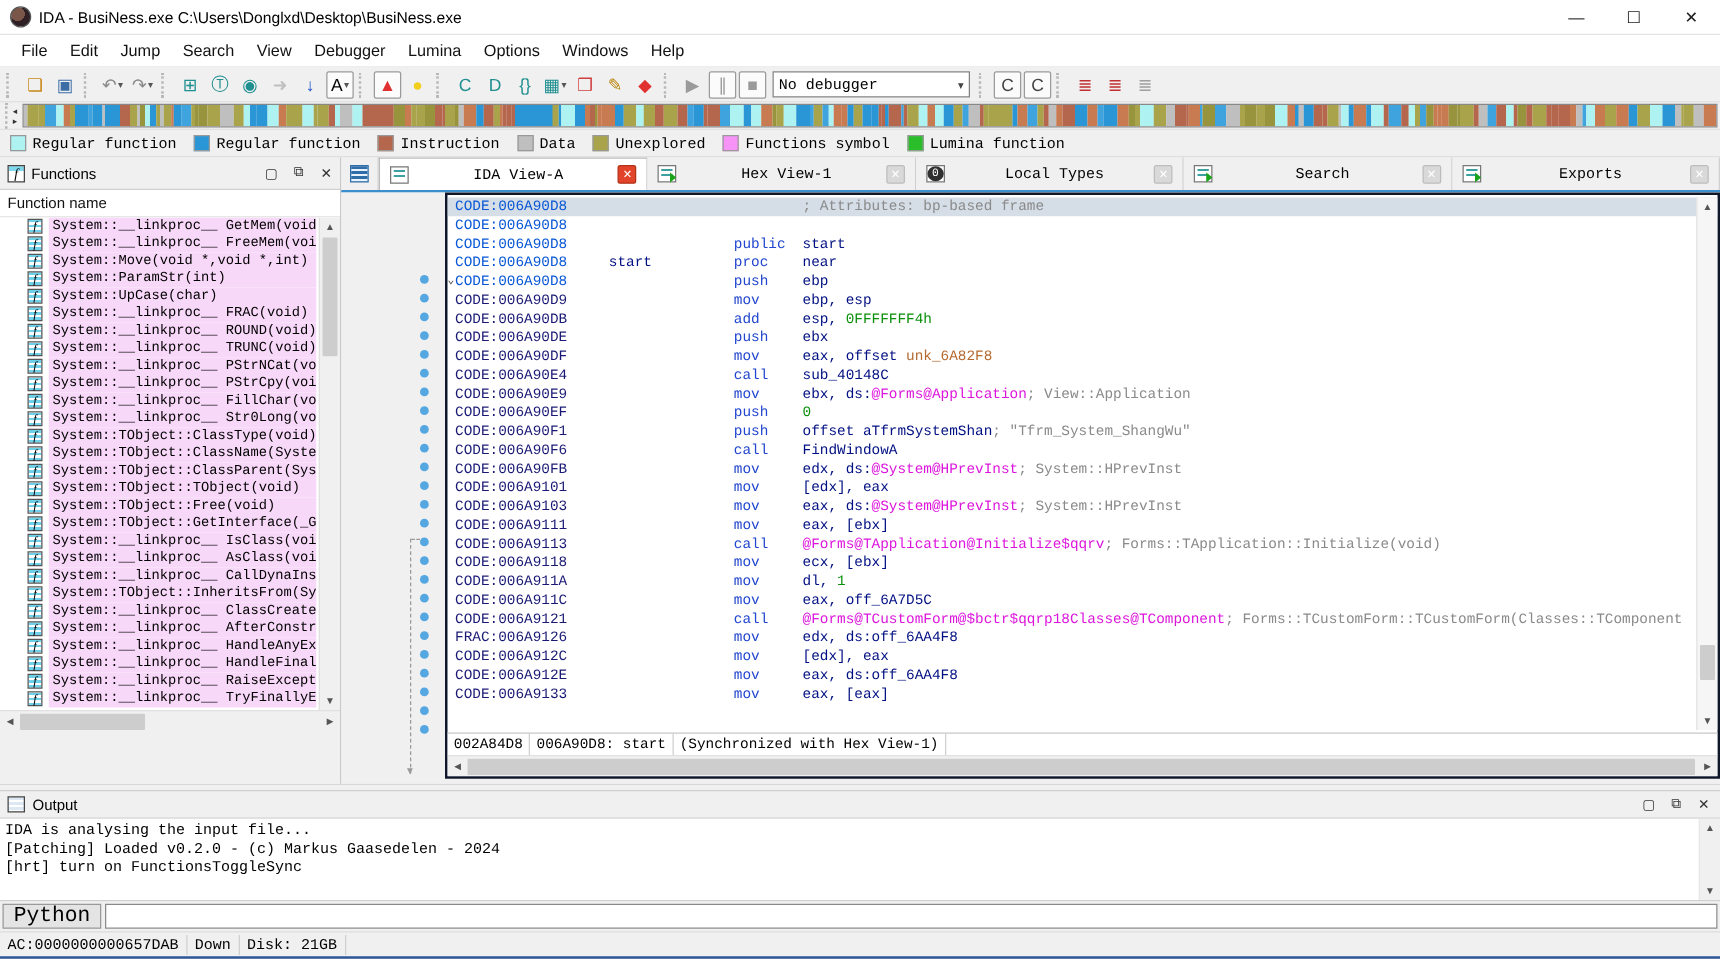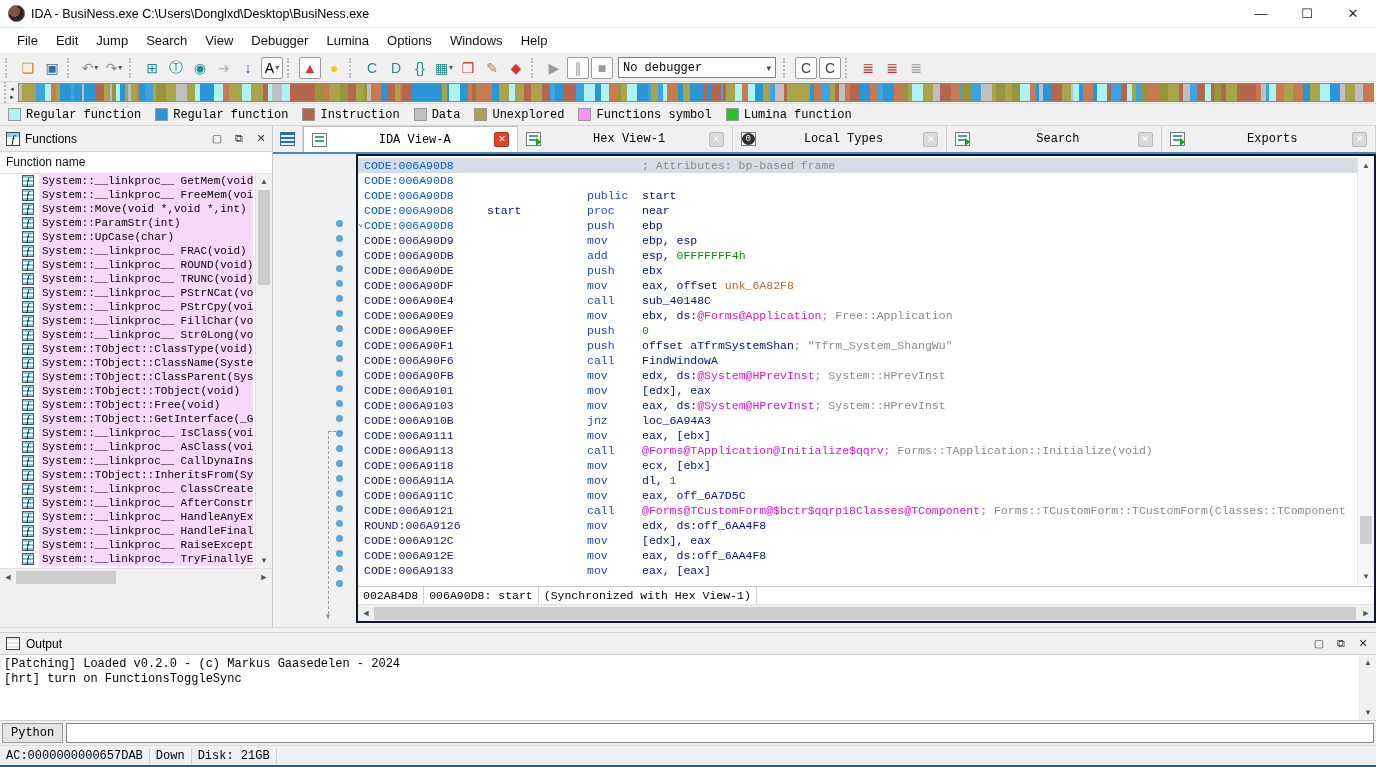--- a/index.html
+++ b/index.html
@@ -129,21 +129,21 @@
   .splitter { height:5px; background:#f0f0f0; border-top:1px solid #d8d8d8; }
   .opanel-header { height:23px; background:#f0f0f0; border-top:1px solid #cfcfcf; border-bottom:1px solid #cfcfcf;
                    display:flex; align-items:center; padding:0 6px;justify-content:space-between; }
   .o-icon { width:14px; height:13px; border:1px solid #444; background:repeating-linear-gradient(180deg,#dce8f4 0 2px,#fff 2px 4px);
             margin-right:6px;}
   .opanel-title { font-size:12px; }
   .ocontent { height:66px; background:#fff; border-bottom:1px solid #cfcfcf; position:relative; overflow:hidden;
               padding:2px 0 0 4px;}
   .oline { font-family:"Liberation Mono","DejaVu Sans Mono",monospace; font-size:12px; height:15px; line-height:15px; white-space:nowrap;}
   .python-row { height:24px; display:flex; align-items:center; background:#f0f0f0; padding:2px 2px; gap:3px;}
-  .python-btn { height:20px; padding:0 8px; background:#e4e4e4; border:1px solid #9a9a9a; font-size:12px;
+  .python-btn { height:20px; padding:0 8px; background:#e4e4e4; border:1px solid #9a9a9a; font-size:17px;
                 font-family:"Liberation Mono",monospace; display:flex; align-items:center;}
   .python-input { flex:1; height:20px; background:#fff; border:1px solid #8a8a8a; font-size:12px; padding:0 4px;
                   font-family:"Liberation Mono",monospace;}
   .statusbar { height:20px; background:#f0f0f0; display:flex; align-items:center;
                font-family:"Liberation Mono",monospace; font-size:12px; border-top:1px solid #dcdcdc;}
   .sb-cell { padding:0 6px; border-right:1px solid #cfcfcf; height:16px; line-height:16px; white-space:nowrap;}
   .bottom-edge { height:3px; background:#2b5797; }
 </style>
 </head>
 <body>
@@ -806,21 +806,21 @@
               <span class="daddr">CODE:006A90E4</span>
               <span class="dlbl"></span>
               <span class="dmn">call</span>
               <span><span class="sname">sub_40148C</span></span>
             </div>
             <div class="drow">
               <span class="daddr">CODE:006A90E9</span>
               <span class="dlbl"></span>
               <span class="dmn">mov</span>
               <span><span class="sreg">ebx, ds:</span><span class="simp">@Forms@Application</span></span>
-              <span class="dcmt"> ; Free::Application</span>
+              <span class="dcmt"> ; View::Application</span>
             </div>
             <div class="drow">
               <span class="daddr">CODE:006A90EF</span>
               <span class="dlbl"></span>
               <span class="dmn">push</span>
               <span><span class="snum">0</span></span>
             </div>
             <div class="drow">
               <span class="daddr">CODE:006A90F1</span>
               <span class="dlbl"></span>
@@ -848,26 +848,20 @@
               <span><span class="sreg">[edx], eax</span></span>
             </div>
             <div class="drow">
               <span class="daddr">CODE:006A9103</span>
               <span class="dlbl"></span>
               <span class="dmn">mov</span>
               <span><span class="sreg">eax, ds:</span><span class="simp">@System@HPrevInst</span></span>
               <span class="dcmt"> ; System::HPrevInst</span>
             </div>
             <div class="drow">
-              <span class="daddr">CODE:006A910B</span>
-              <span class="dlbl"></span>
-              <span class="dmn">jnz</span>
-              <span><span class="sname">loc_6A94A3</span></span>
-            </div>
-            <div class="drow">
               <span class="daddr">CODE:006A9111</span>
               <span class="dlbl"></span>
               <span class="dmn">mov</span>
               <span><span class="sreg">eax, [ebx]</span></span>
             </div>
             <div class="drow">
               <span class="daddr">CODE:006A9113</span>
               <span class="dlbl"></span>
               <span class="dmn">call</span>
               <span><span class="simp">@Forms@TApplication@Initialize$qqrv</span></span>
@@ -892,21 +886,21 @@
               <span><span class="sreg">eax, </span><span class="sname">off_6A7D5C</span></span>
             </div>
             <div class="drow">
               <span class="daddr">CODE:006A9121</span>
               <span class="dlbl"></span>
               <span class="dmn">call</span>
               <span><span class="simp">@Forms@TCustomForm@$bctr$qqrp18Classes@TComponent</span></span>
               <span class="dcmt"> ; Forms::TCustomForm::TCustomForm(Classes::TComponent</span>
             </div>
             <div class="drow">
-              <span class="daddr">ROUND:006A9126</span>
+              <span class="daddr">FRAC:006A9126</span>
               <span class="dlbl"></span>
               <span class="dmn">mov</span>
               <span><span class="sreg">edx, ds:</span><span class="sname">off_6AA4F8</span></span>
             </div>
             <div class="drow">
               <span class="daddr">CODE:006A912C</span>
               <span class="dlbl"></span>
               <span class="dmn">mov</span>
               <span><span class="sreg">[edx], eax</span></span>
             </div>
@@ -952,20 +946,21 @@
     <div class="panel-btn">▢</div>
     <div class="panel-btn">⧉</div>
     <div class="panel-btn">✕</div>
   </div>
 </div>
 <div class="ocontent" id="ocontent">
   <div class="vscroll" style="border-left:1px solid #e8e8e8;">
     <div class="vs-arrow">▲</div>
     <div class="vs-arrow" style="position:absolute;bottom:0;left:0;right:0;">▼</div>
   </div>
+<div class="oline">IDA is analysing the input file...</div>
     <div class="oline">[Patching] Loaded v0.2.0 - (c) Markus Gaasedelen - 2024</div>
     <div class="oline">[hrt] turn on FunctionsToggleSync</div>
   </div>
 <div class="python-row">
   <div class="python-btn">Python</div>
   <input class="python-input" value="" style="">
 </div>
 <div class="statusbar" id="statusbar">
     <div class="sb-cell">AC:0000000000657DAB</div>
     <div class="sb-cell">Down</div>

